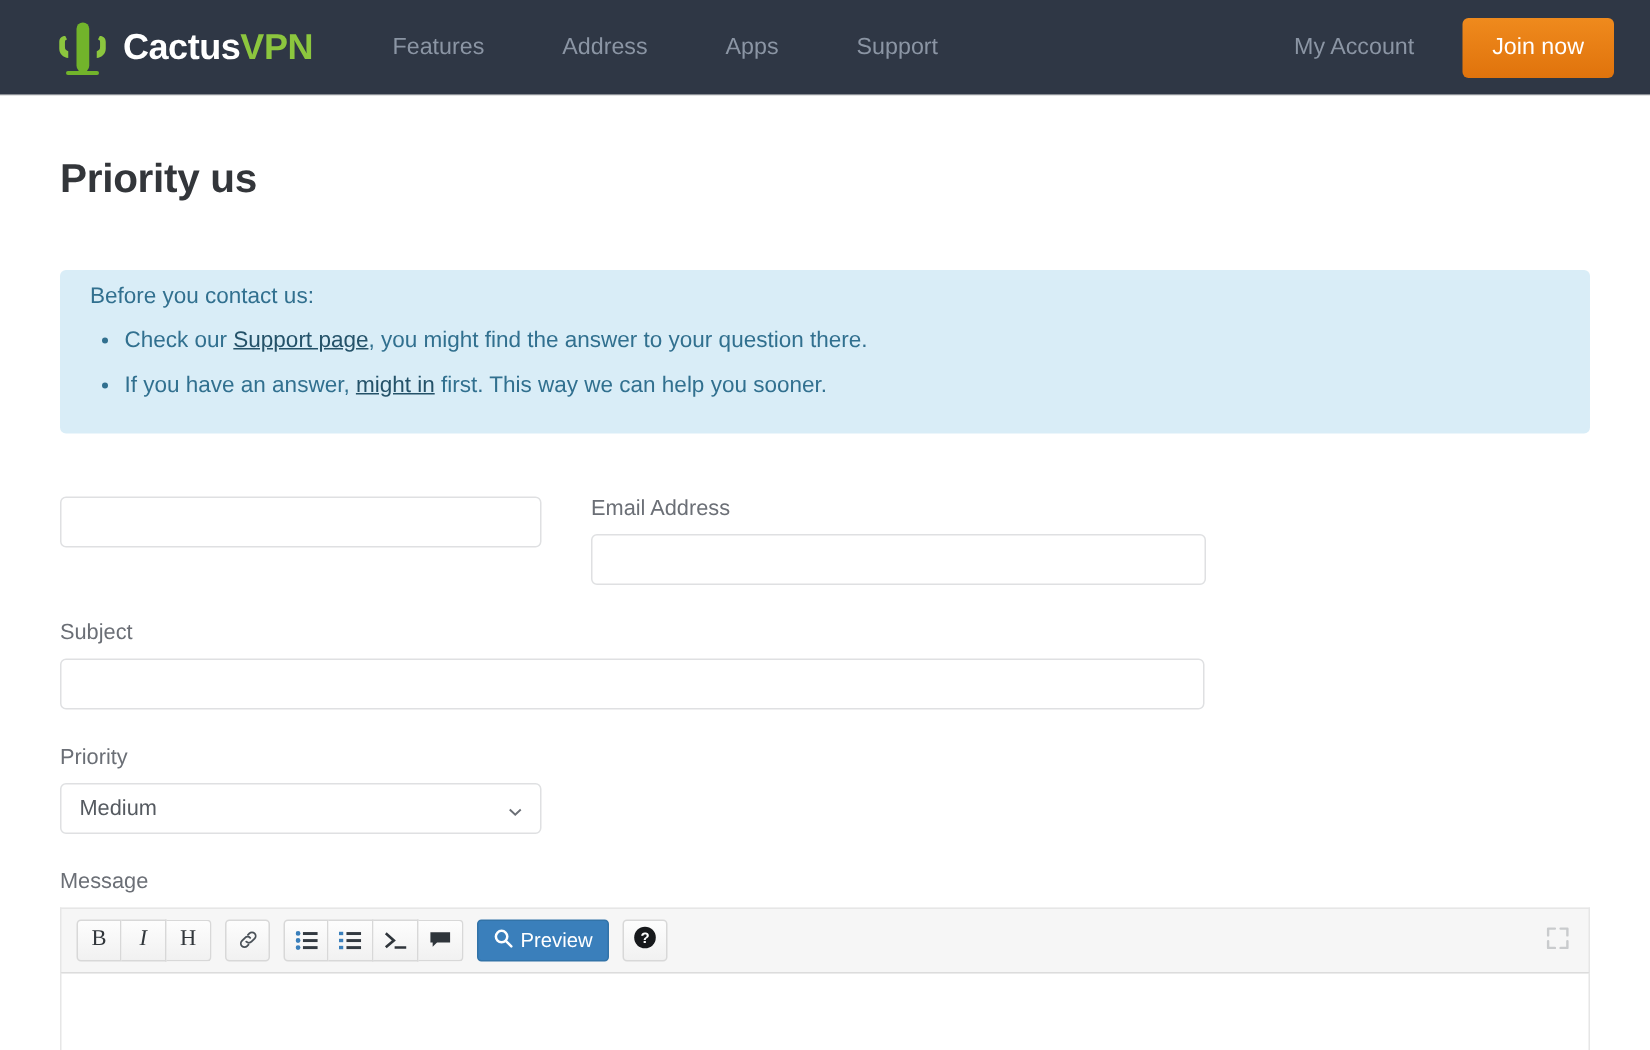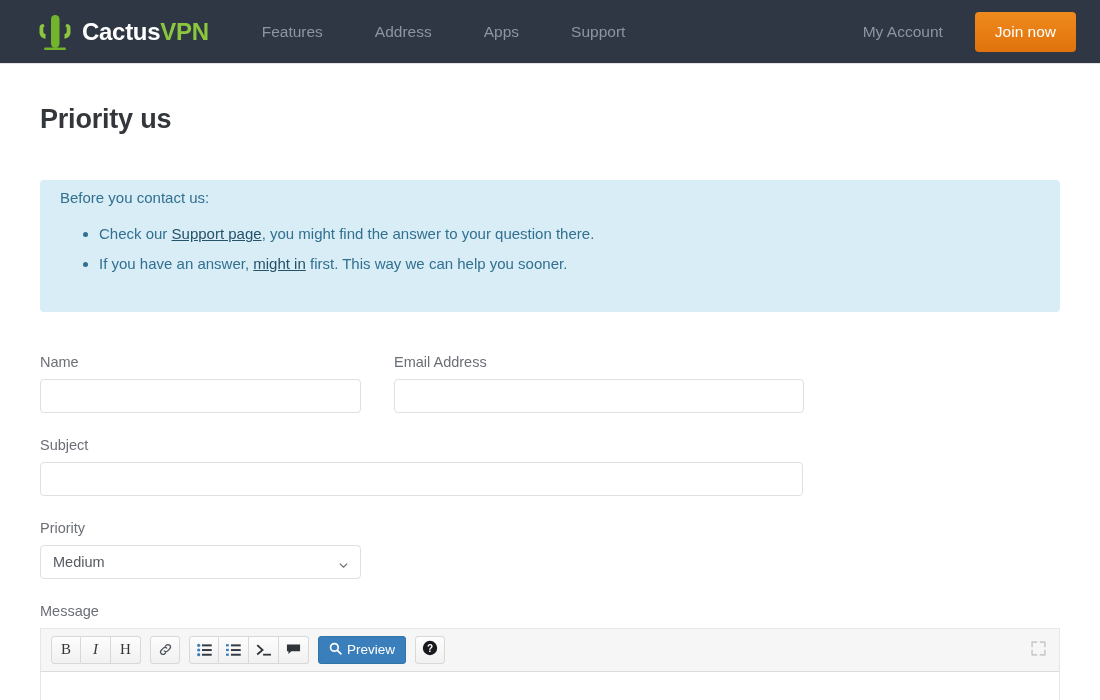--- a/index.html
+++ b/index.html
@@ -86,21 +86,21 @@
   .alert-info {
     margin-top: 45px;
     background: #d9edf7;
     border-radius: 4px;
     padding: 8px 24px 22px 20px;
     color: #31708f;
     font-size: 15px;
     line-height: 1.35;
   }
   .alert-lead { margin: 0 0 6px 0; }
-  .alert-list { margin: 16px; padding-left: 23px; }
+  .alert-list { margin: 0; padding-left: 23px; }
   .alert-list li { margin-top: 9px; }
   .alert-list li::marker { color: #31708f; }
   .alert-link {
     color: #245269;
     text-decoration: underline;
   }
 
   
   form { margin-top: 42px; }
   .field-label {
@@ -271,21 +271,20 @@
     <ul class="alert-list">
       <li><span>Check our </span><a class="alert-link" href="#">Support page</a><span>, you might find the answer to your question there.</span></li>
       <li><span>If you have an answer, </span><a class="alert-link" href="#">might in</a><span> first. This way we can help you sooner.</span></li>
     </ul>
   </div>
 
   <form>
 
     <div class="row-two">
       <div class="col-name">
-        <label class="field-label">Name</label>
         <input class="text-input full-name" type="text" placeholder="" style="">
       </div>
       <div class="col-email">
         <label class="field-label">Email Address</label>
         <input class="text-input full-email" type="text" placeholder="" style="">
       </div>
     </div>
 
     <div class="field-block">
       <label class="field-label">Subject</label>

